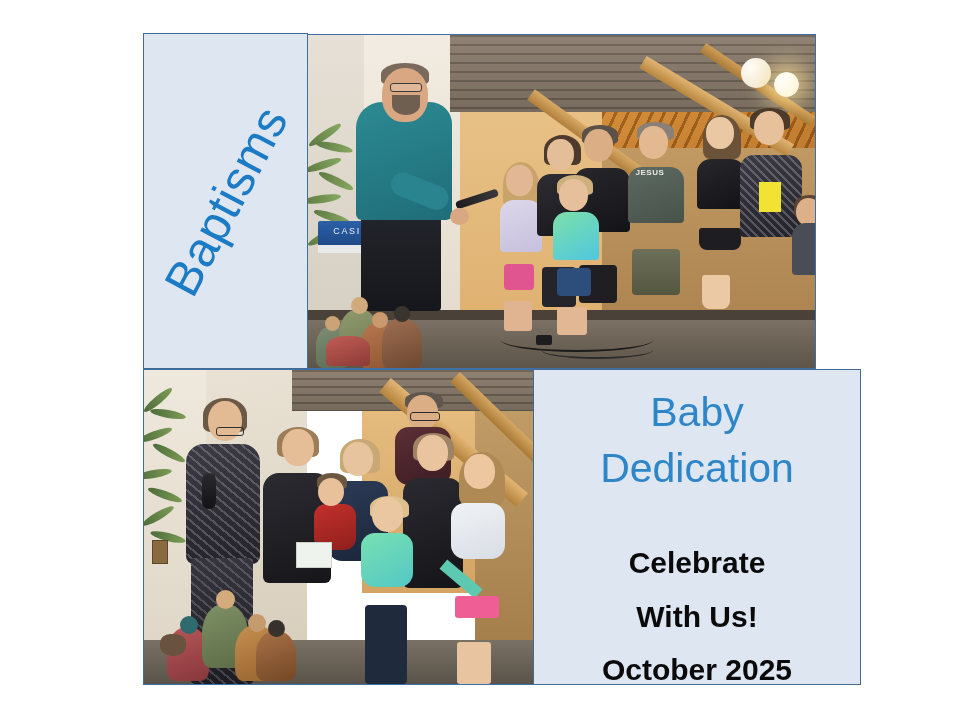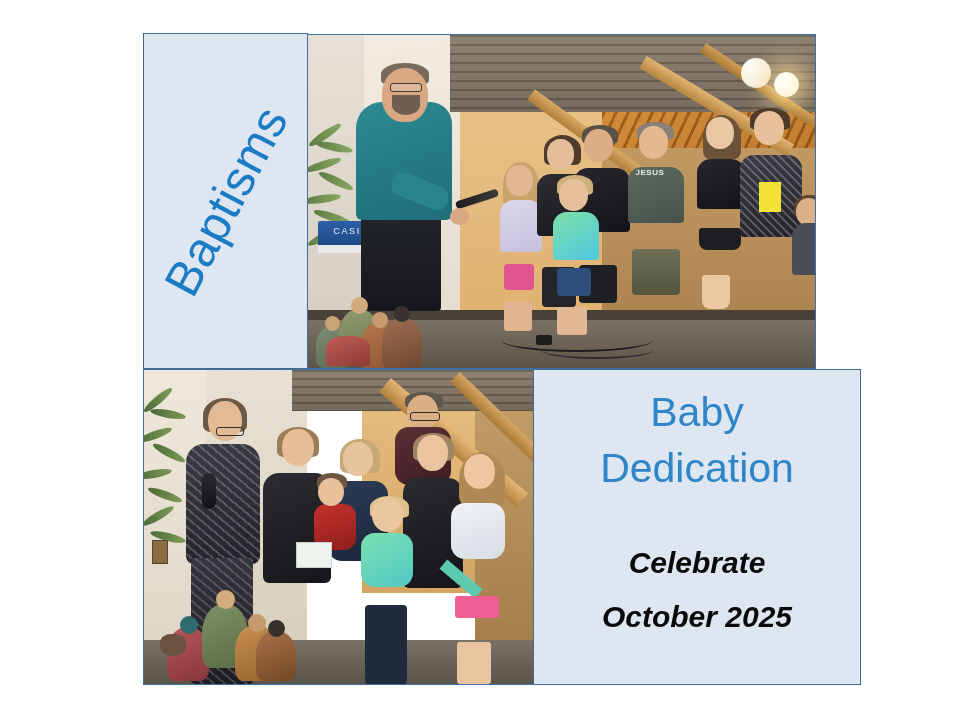--- a/index.html
+++ b/index.html
@@ -68,21 +68,20 @@
   }
   .ded-head-line {
     color: #2e86c8;
     font-size: 41px;
     font-weight: 400;
     line-height: 1.37;
     font-family: "Liberation Sans", sans-serif;
   }
   .ded-sub {
     margin-top: 40px;
-    font-style: italic;
   }
   .ded-sub-line {
     color: #0a0a0a;
     font-size: 30px;
     font-weight: bold;
     line-height: 1.78;
     font-family: "Liberation Sans", sans-serif;
   }
 
   
@@ -610,18 +609,19 @@
     </div>
     <div class="ph" id="p2-pot"></div>
   </div>
 
   <div class="panel" id="panel-dedication">
     <div class="ded-inner">
       <div class="ded-head-line">Baby</div>
       <div class="ded-head-line">Dedication</div>
       <div class="ded-sub">
         <div class="ded-sub-line">Celebrate</div>
+        <div class="ded-sub-line">With Us!</div>
         <div class="ded-sub-line">October 2025</div>
       </div>
     </div>
   </div>
 
 </div>
 
 </body></html>

